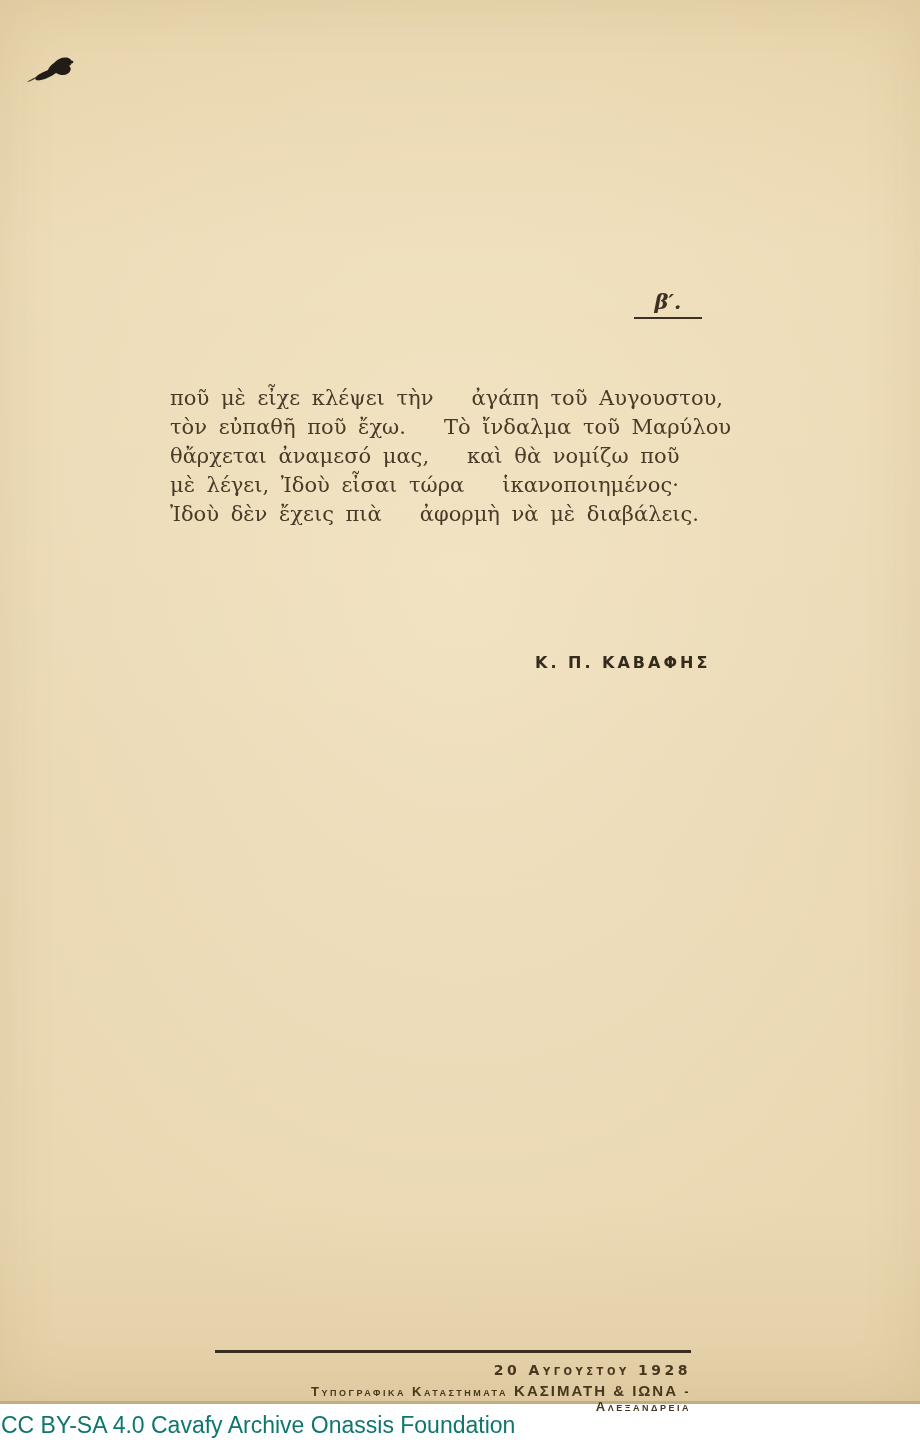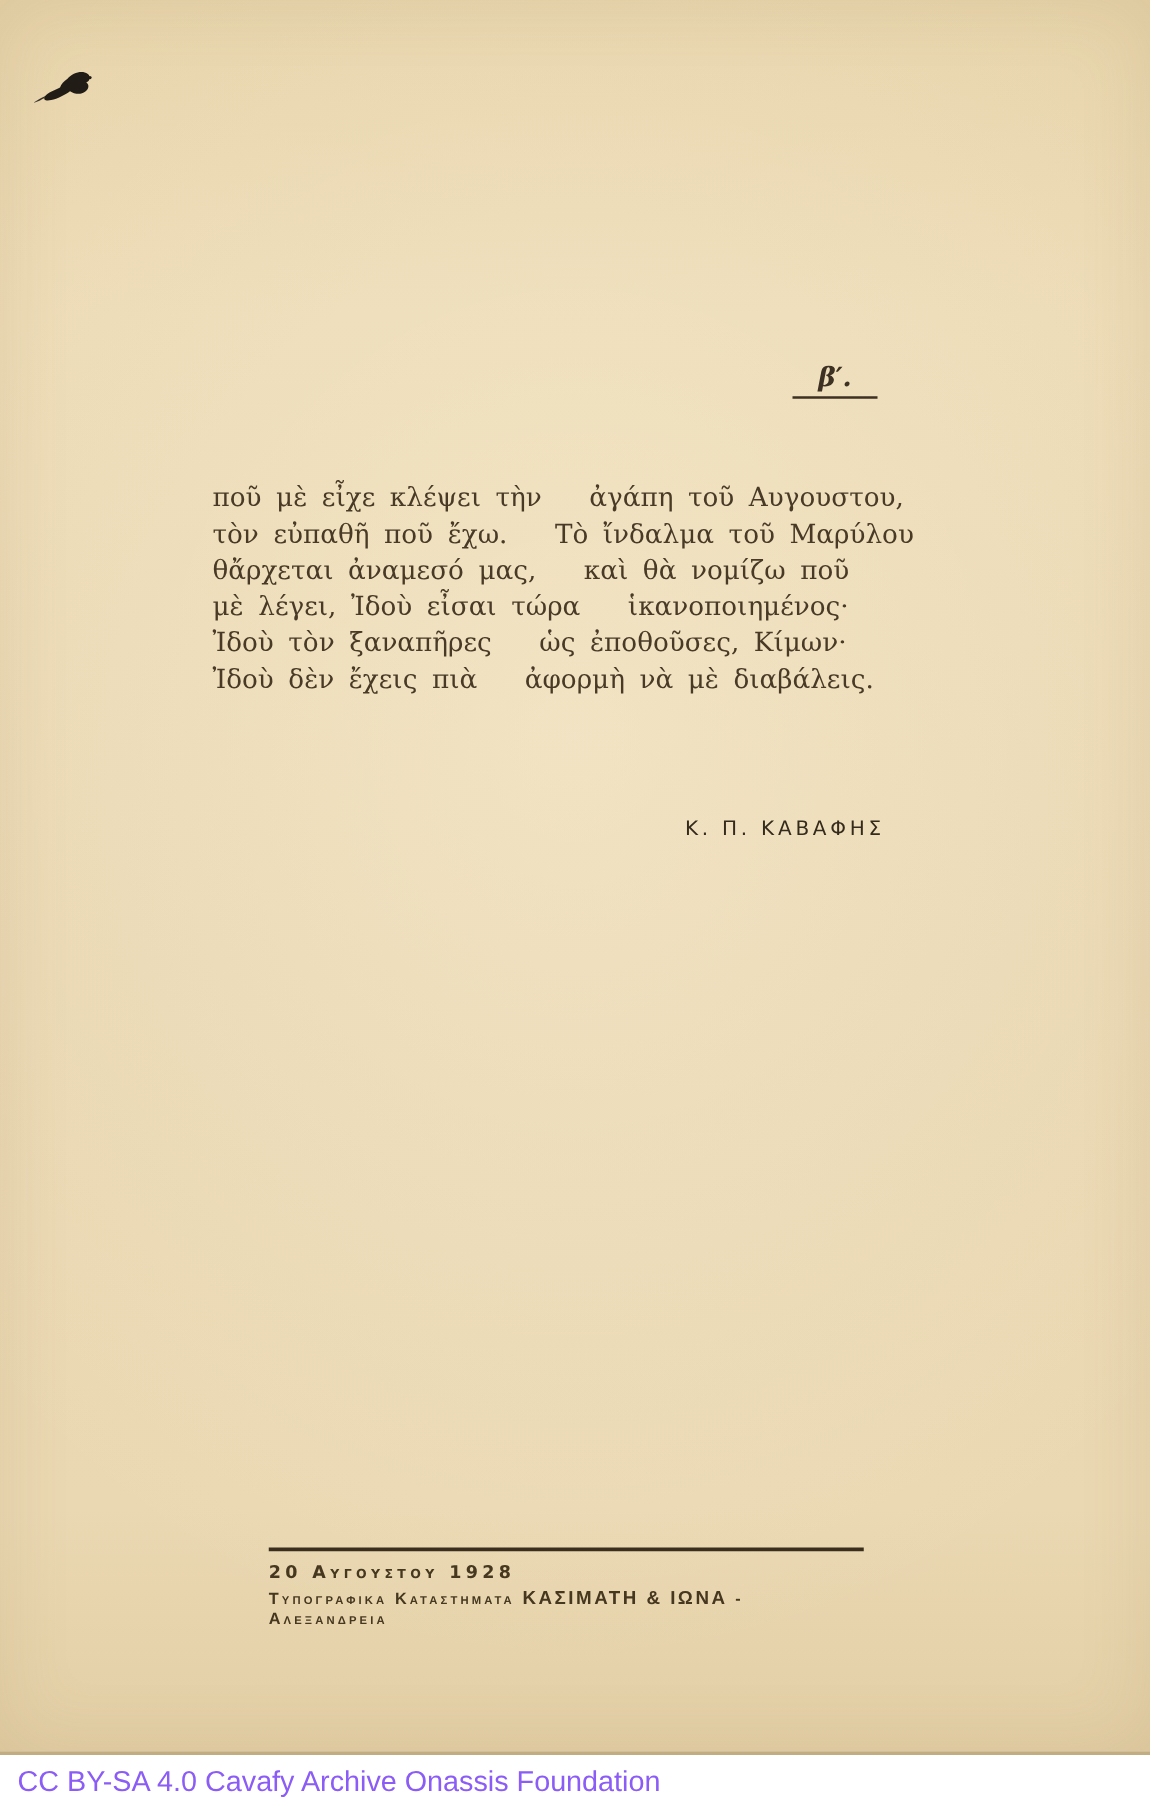--- a/index.html
+++ b/index.html
@@ -58,33 +58,33 @@
     font-size: 21px;
     line-height: 29px;
     word-spacing: 5px;
     white-space: nowrap;
   }
   .poem .half { display: inline; margin-top: 14px; }
   .poem .caesura-gap { display: inline-block; width: 38px; }
   
   .signature {
     position: absolute;
-    left: 548px; top: 653px;
+    left: 535px; top: 653px;
     font-family: "DejaVu Sans", sans-serif;
-    font-weight: normal;
+    font-weight: bold;
     font-size: 16px;
     letter-spacing: 3px;
     color: #352b1c;
   }
   
   .colophon {
     position: absolute;
-    left: 215px; top: 1238px;
+    left: 215px; top: 1350px;
     width: 476px;
-    text-align: left;
+    text-align: right;
     color: #46371f;
   }
   .colophon-rule {
     width: 100%; height: 3px;
     background: #3a2f1e;
   }
   .colophon-date {
     margin-top: 9px;
     font-family: "DejaVu Sans", sans-serif;
     font-variant: small-caps;
@@ -101,24 +101,24 @@
     letter-spacing: 2.5px;
   }
   .colophon-printer .printer-name {
     font-variant: normal;
     font-size: 15px;
     letter-spacing: 2px;
   }
   
   .caption {
     position: absolute;
-    left: 14px; top: 1412px;
+    left: 1px; top: 1412px;
     font-family: "Liberation Sans", "DejaVu Sans", sans-serif;
     font-size: 23px;
-    color: #8b5cf6;
+    color: #0f766e;
   }
 </style>
 </head>
 <body>
 
 <div class="stage">
 
   <div class="paper">
 
     <svg class="blot" viewBox="0 0 60 44" xmlns="http://www.w3.org/2000/svg">
@@ -127,21 +127,20 @@
       <circle cx="46" cy="12" r="1.3" fill="#211c15"></circle>
     </svg>
 
     <div class="section-mark">β′.</div>
 
     <div class="poem">
       <div class="poem-line"><span class="half">ποῦ μὲ εἶχε κλέψει τὴν</span><span class="caesura-gap"></span><span class="half">ἀγάπη τοῦ Αυγουστου,</span></div>
       <div class="poem-line"><span class="half">τὸν εὐπαθῆ ποῦ ἔχω.</span><span class="caesura-gap"></span><span class="half">Τὸ ἴνδαλμα τοῦ Μαρύλου</span></div>
       <div class="poem-line"><span class="half">θἄρχεται ἀναμεσό μας,</span><span class="caesura-gap"></span><span class="half">καὶ θὰ νομίζω ποῦ</span></div>
       <div class="poem-line"><span class="half">μὲ λέγει, Ἰδοὺ εἶσαι τώρα</span><span class="caesura-gap"></span><span class="half">ἱκανοποιημένος·</span></div>
-      <div class="poem-line"><span class="half">Ἰδοὺ τὸν ξαναπῆρες</span><span class="caesura-gap"></span><span class="half">ὡς ἐποθοῦσες, Κίμων·</span></div>
       <div class="poem-line"><span class="half">Ἰδοὺ δὲν ἔχεις πιὰ</span><span class="caesura-gap"></span><span class="half">ἀφορμὴ νὰ μὲ διαβάλεις.</span></div>
     </div>
 
     <div class="signature">Κ. Π. ΚΑΒΑΦΗΣ</div>
 
     <div class="colophon">
       <div class="colophon-rule"></div>
       <div class="colophon-date">20 Αυγουστου 1928</div>
       <div class="colophon-printer">
         <span>Τυπογραφικα Καταστηματα</span>

